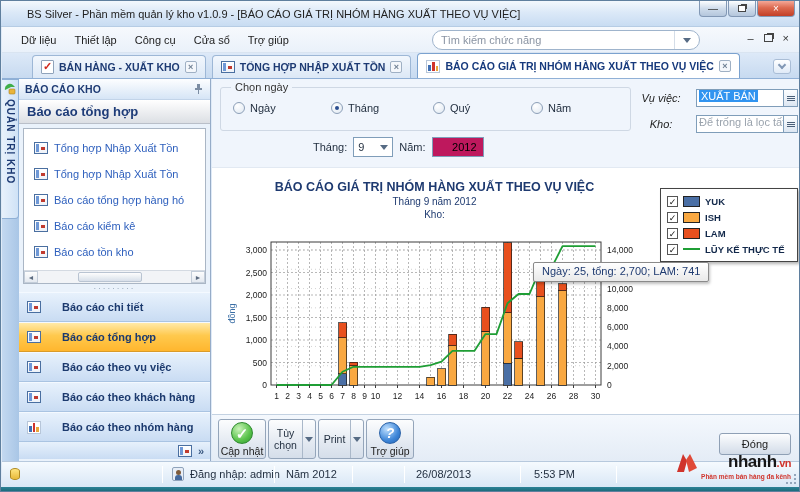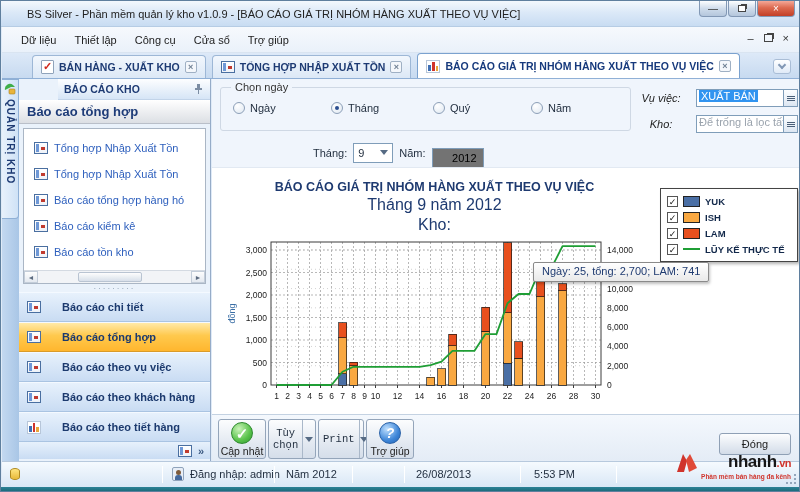--- a/index.html
+++ b/index.html
@@ -62,21 +62,21 @@
   
   .leftstrip{left:1px;top:78px;width:17px;height:382px;background:linear-gradient(90deg,#c3d8f0,#a9c6e6);}
   .striptab{position:absolute;left:0;top:0;width:17px;height:140px;background:linear-gradient(90deg,#e8f1fb,#cfe2f6);
     border:1px solid #8fb0d6;border-left:none;border-radius:0 0 4px 0;display:flex;flex-direction:column;align-items:center;padding-top:3px;}
   .striptext{writing-mode:vertical-rl;font-size:10px;font-weight:bold;color:#1d3a73;margin-top:4px;letter-spacing:1px;}
 
   
   .sidebar{left:18px;top:78px;width:192px;height:382px;background:#eaf2fb;border-right:1px solid #96acc8;
     display:flex;flex-direction:column;}
   .sb-header{height:21px;background:linear-gradient(#fdfeff,#d6e5f6);border-bottom:1px solid #c2d4e9;
-    display:flex;align-items:center;padding:0 6px;font-weight:bold;color:#1d3a73;font-size:10.5px;margin-left:39px;}
+    display:flex;align-items:center;padding:0 6px;font-weight:bold;color:#1d3a73;font-size:10.5px;}
   .pin{margin-left:auto;width:11px;height:12px;}
   .sb-section{height:24px;background:linear-gradient(#ffffff,#dcdfe4);border-bottom:1px solid #b9bfc9;
     display:flex;align-items:center;padding:0 8px;font-weight:bold;color:#1e3c78;font-size:13px;}
   .tree{margin:4px 4px 0 4px;background:#fff;border:1px solid #aab6c5;height:156px;position:relative;padding:6px 0 0 10px;}
   .tree-item{display:flex;align-items:center;gap:6px;height:26px;color:#2d5fbd;font-size:11px;white-space:nowrap;overflow:hidden;}
   .hscroll{position:absolute;left:0;right:0;bottom:0;height:13px;background:#f2f4f7;border-top:1px solid #d4dae2;
     display:flex;align-items:center;}
   .hs-btn{width:14px;height:12px;font-size:7px;color:#5d6c80;text-align:center;line-height:12px;background:linear-gradient(#fdfdfd,#e4e9f0);border:1px solid #c3cdd9;}
   .hs-thumb{width:64px;height:10px;margin-left:40px;background:linear-gradient(#fdfdfd,#d8e0ea);border:1px solid #b9c4d2;border-radius:2px;}
   .splitter{height:8px;display:flex;align-items:center;justify-content:center;color:#8fa2b8;font-size:8px;letter-spacing:2px;}
@@ -93,35 +93,35 @@
   .filters{position:absolute;left:0;top:0;width:100%;height:88px;}
   .groupbox{position:absolute;left:8px;top:8px;width:411px;height:44px;border:1px solid #cfd8e4;border-radius:3px;}
   .groupbox .gb-label{position:absolute;left:10px;top:-7px;background:#f0f5fc;padding:0 4px;color:#333;}
   .radio-row{position:absolute;left:0;top:14px;width:100%;display:flex;}
   .radio{display:flex;align-items:center;gap:5px;position:absolute;}
   .rdot{width:12px;height:12px;border-radius:50%;border:1px solid #8da0b8;background:radial-gradient(circle at 35% 30%,#fff,#dfe8f2);position:relative;}
   .radio.checked .rdot::after{content:"";position:absolute;left:3px;top:3px;width:4px;height:4px;border-radius:50%;background:#2a4d8f;}
   .month-row{position:absolute;left:101px;top:58px;display:flex;align-items:center;gap:6px;justify-content:space-between;}
   .mini-select{width:40px;height:20px;border:1px solid #7f9db9;background:#fff;display:flex;align-items:center;padding:0 4px;}
   .mini-select .tri-down{margin-left:auto;}
-  .year-input{width:52px;height:20px;border:1px solid #7f9db9;background:#737373;font-family:"Liberation Sans",sans-serif;font-size:11px;text-align:right;padding:0 6px;margin-top:11px;}
+  .year-input{width:52px;height:20px;border:1px solid #7f9db9;background:#be185d;font-family:"Liberation Sans",sans-serif;font-size:11px;text-align:right;padding:0 6px;}
   .field-row{position:absolute;display:flex;align-items:center;}
   .flabel{width:60px;text-align:center;margin-right:5px;color:#222;font-style:italic;}
   .combo{width:88px;height:18px;border:1px solid #7f9db9;background:#fff;display:flex;align-items:flex-start;padding:0 2px;overflow:hidden;white-space:nowrap;}
   .combo .sel{background:#3194f0;color:#fff;padding:0 2px;}
   .combo .ph{color:#9aa3ad;}
   .combo-btn{width:14px;height:18px;border:1px solid #7f9db9;border-left:none;background:linear-gradient(#fdfeff,#dce6f2);
     display:flex;flex-direction:column;align-items:center;justify-content:center;gap:1px;}
   .combo-btn i{display:block;width:8px;height:1px;background:#4a5f78;}
 
   
   .chart-region{position:absolute;left:0;top:88px;width:100%;height:247px;background:#fff;border-top:1px solid #e2e9f2;}
   .chart-head{position:absolute;left:0;top:0;width:445px;text-align:center;color:#1e3a70;}
   .c-title{font-size:12.5px;font-weight:bold;margin-top:12px;}
-  .c-sub{font-size:16px;margin-top:2px;}
+  .c-sub{font-size:10px;margin-top:2px;}
   .legend{position:absolute;left:448px;top:20px;width:138px;background:#fff;border:1px solid #444;
     box-shadow:2px 2px 3px rgba(0,0,0,.3);padding:4px 6px;z-index:4;}
   .lg-row{display:flex;align-items:center;gap:5px;height:16px;}
   .lg-check{width:11px;height:11px;border:1px solid #555;background:#fff;font-size:9px;line-height:10px;text-align:center;color:#111;flex:none;}
   .lg-swatch{width:17px;height:11px;border:1px solid #222;flex:none;}
   .lg-swatch.line-swatch{height:0;border:none;border-top:2px solid #2e9b3f;}
   .lg-label{font-size:9.5px;font-weight:bold;color:#13294b;white-space:nowrap;}
   #plot-wrap{position:absolute;left:13px;top:62px;width:470px;height:180px;}
   #plot-svg{width:470px;height:180px;}
   .grid{stroke:#9a9a9a;stroke-width:0.7;stroke-dasharray:2,2;}
@@ -136,21 +136,21 @@
     background:linear-gradient(#ffffff,#e9e9e9);border:1px solid #8a8a8a;border-radius:2px;
     box-shadow:1px 2px 3px rgba(0,0,0,.25);color:#1e3a70;font-size:11px;z-index:5;}
 
   
   .btnbar{position:absolute;left:0;top:335px;width:100%;height:47px;background:linear-gradient(#f4f8fd,#e4ecf6);border-top:1px solid #c4d2e2;}
   .bigbtn{position:absolute;top:4px;height:40px;border:1px solid #94a5ba;border-radius:3px;
     background:linear-gradient(#fcfdfe,#e3e9f1 60%,#d5deea);display:flex;flex-direction:column;align-items:center;justify-content:center;color:#222;}
   .bigbtn .lbl{font-size:10.5px;margin-top:1px;}
   .splitbtn{position:absolute;top:4px;height:40px;border:1px solid #94a5ba;border-radius:3px;
     background:linear-gradient(#fcfdfe,#e3e9f1 60%,#d5deea);display:flex;align-items:center;}
-  .splitbtn .txt{flex:1;text-align:center;font-size:10.5px;padding:0 4px;white-space:pre-line;font-family:Liberation Mono, monospace;}
+  .splitbtn .txt{flex:1;text-align:center;font-size:10.5px;padding:0 4px;white-space:pre-line;}
   .splitbtn .dd{width:13px;height:100%;border-left:1px solid #aab8c9;display:flex;align-items:center;justify-content:center;}
   .chk-icon{width:22px;height:22px;border-radius:50%;background:radial-gradient(circle at 35% 30%,#c9f3b8,#58c24a 60%,#2e9630);
     border:1px solid #2f8a2f;color:#fff;font-size:15px;font-weight:bold;line-height:21px;text-align:center;}
   .q-icon{width:22px;height:22px;border-radius:50%;background:radial-gradient(circle at 35% 30%,#bfe0ff,#3e86d8 60%,#1f5fb0);
     border:1px solid #2a62a8;color:#fff;font-size:14px;font-weight:bold;line-height:21px;text-align:center;font-style:italic;}
   .close-btn{position:absolute;left:507px;top:18px;width:72px;height:22px;border:1px solid #8fa0b5;border-radius:3px;
     background:linear-gradient(#fcfdfe,#e3e9f1 60%,#d3dce8);text-align:center;line-height:20px;color:#222;}
 
   
   .statusbar{left:1px;top:460px;width:797px;height:26px;background:linear-gradient(#f5fafe,#d9e7f6);
@@ -194,20 +194,26 @@
       <span class="wbtn close">×</span>
     </span>
   </div>
 
   <div class="abs menubar">
     <span class="menu-item">Dữ liệu</span>
     <span class="menu-item">Thiết lập</span>
     <span class="menu-item">Công cụ</span>
     <span class="menu-item">Cửa sổ</span>
     <span class="menu-item">Trợ giúp</span>
+    <span class="search-pill">
+      <span>Tìm kiếm chức năng</span>
+      <span class="arrow">
+          <span class="tri-down"></span>
+        </span>
+    </span>
     <span class="mdi">
       <span>–</span>
       <span class="rest"></span>
       <span>×</span>
     </span>
   </div>
 
   <div class="abs tabstrip">
     <span class="tab">
       <span class="tab-doc"></span>
@@ -297,21 +303,21 @@
       <div class="nav-item">
         <span class="icoform"></span>
           <span>Báo cáo theo khách hàng</span>
       </div>
       <div class="nav-item">
         <span class="icochart">
             <i style="height:6px;background:#3f6fb4"></i>
             <i style="height:9px;background:#d0342c"></i>
             <i style="height:5px;background:#e9a63a"></i>
           </span>
-        <span>Báo cáo theo tiết hàng</span>
+        <span>Báo cáo theo nhóm hàng</span>
       </div>
       <div class="nav-overflow">
         <span class="icoform"></span>
         <span class="gg">»</span>
       </div>
     </div>
   </div>
 
   <div class="abs main">
 

